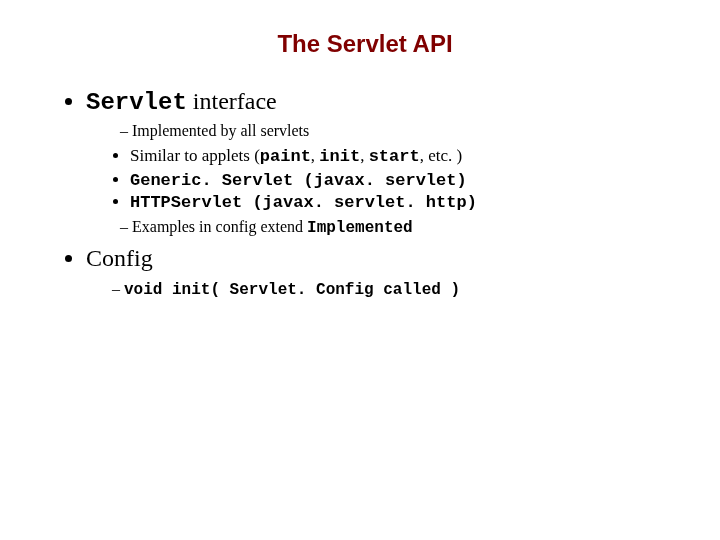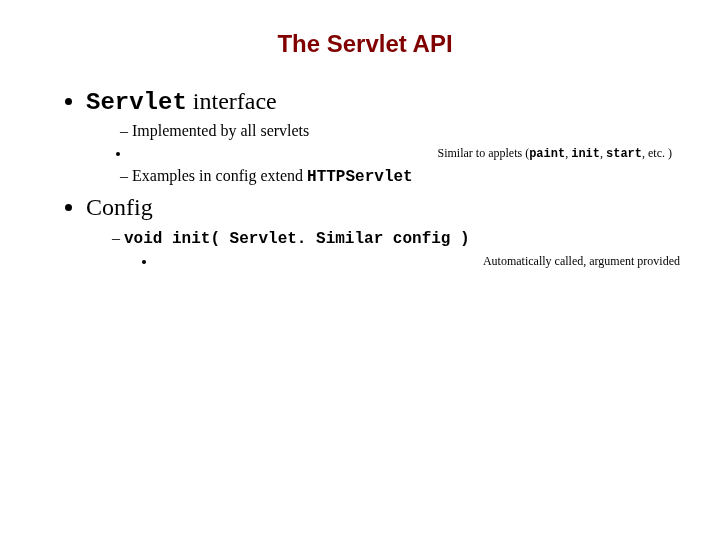--- a/index.html
+++ b/index.html
@@ -22,47 +22,48 @@
     text-align: center;
     margin: 10px 0 30px 0;
   }
   .mono { font-family: "Courier New", monospace; font-weight: bold; }
   ul.lvl1 { list-style-type: disc; margin: 8px; padding-left: 28px; }
   ul.lvl1 > li { font-size: 24px; margin: 6px 0 8px 0; }
   ul.lvl2 { list-style: none; margin: 6px 0 6px 0; padding-left: 34px; }
   ul.lvl2 > li { font-size: 16px; margin: 3px 0; }
   ul.lvl2 > li::before { content: "– "; }
   ul.lvl3 { list-style-type: disc; margin: 4px 0 4px 0; padding-left: 44px; }
-  ul.lvl3 > li { font-size: 12px; margin: 2px 0; text-align: right; }
+  ul.lvl3 > li { font-size: 17px; margin: 2px 0; }
 </style>
 </head>
 <body>
 
 <div class="slide">
   <div class="title">The Servlet API</div>
 
   <ul class="lvl1">
     <li>
       <span class="mono">Servlet</span><span> interface</span>
       <ul class="lvl2">
         <li>Implemented by all servlets</li>
       </ul>
       <ul class="lvl3">
         <li>
           <span>Similar to applets (</span><span class="mono">paint</span><span>, </span><span class="mono">init</span><span>, </span><span class="mono">start</span><span>, etc. )</span>
         </li>
       </ul>
+      <ul class="lvl3">
+        <li><span class="mono">Generic. Servlet (javax. servlet)</span></li>
+        <li><span class="mono">HTTPServlet (javax. servlet. http)</span></li>
+      </ul>
       <ul class="lvl2">
         <li>
-          <span>Examples in config extend </span><span class="mono">HTTPServlet</span>
+          <span>Examples in config extend </span><span class="mono">Implemented</span>
         </li>
       </ul>
     </li>
 
     <li>Config</li>
   </ul>
   <ul class="lvl2" style="padding-left: 62px;">
-    <li><span class="mono">void init( Servlet. Similar config )</span></li>
-  </ul>
-  <ul class="lvl3" style="padding-left: 106px;">
-    <li>Automatically called, argument provided</li>
+    <li><span class="mono">void init( Servlet. Config called )</span></li>
   </ul>
 </div>
 
 </body></html>

